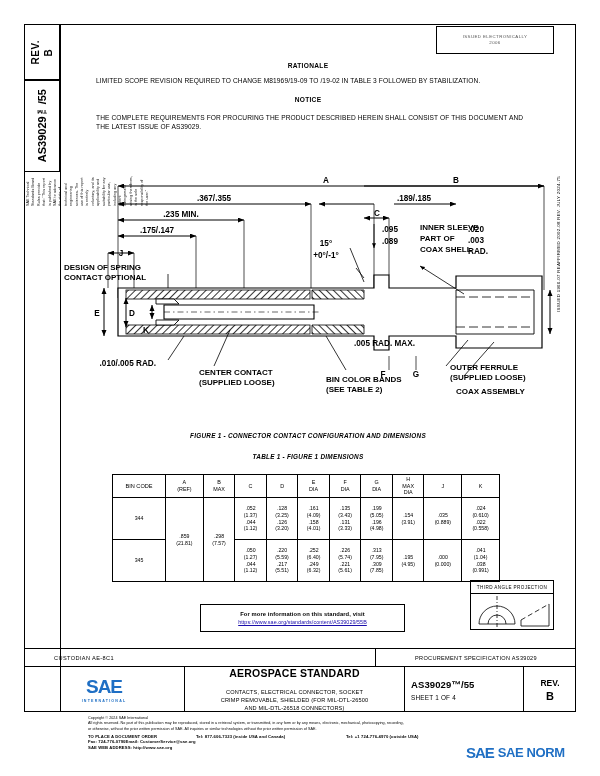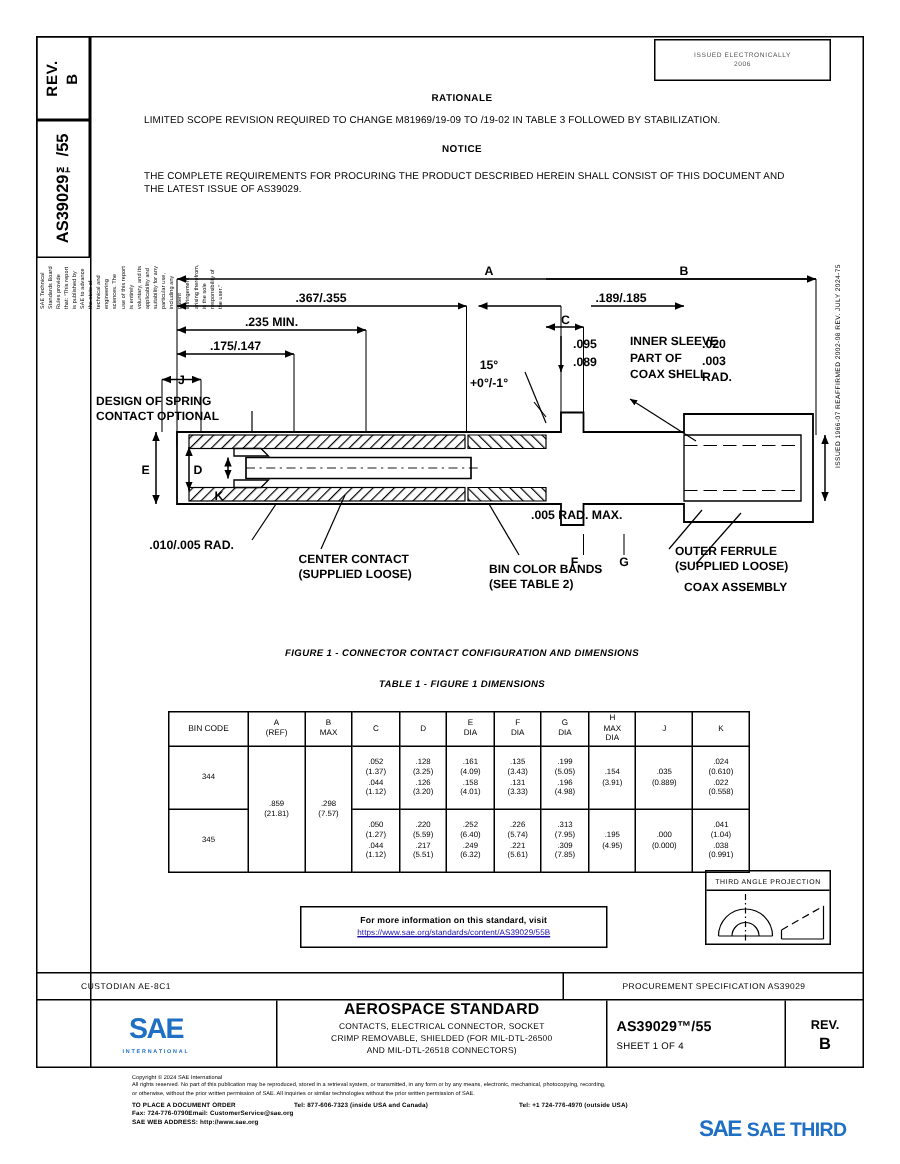--- a/index.html
+++ b/index.html
@@ -72,21 +72,21 @@
       font-size:4.6px;letter-spacing:.4px;}
 
   
   #custodian{left:24px;top:648px;width:352px;height:18px;border-top:1.2px solid #000;border-right:1.2px solid #000;
      display:flex;align-items:center;padding-left:30px;font-size:5.6px;letter-spacing:.4px;}
   #procspec{left:376px;top:648px;width:200px;height:18px;border-top:1.2px solid #000;
      display:flex;align-items:center;justify-content:center;font-size:5.6px;letter-spacing:.3px;}
 
   #tb{left:24px;top:666px;width:552px;height:46px;border-top:1.2px solid #000;display:flex;}
   #tb-logo{width:160px;border-right:1.2px solid #000;display:flex;align-items:center;justify-content:center;}
-  #tb-title{flex:1;border-right:1.2px solid #000;display:flex;flex-direction:column;align-items:center;justify-content:flex-start;}
+  #tb-title{flex:1;border-right:1.2px solid #000;display:flex;flex-direction:column;align-items:center;justify-content:space-between;}
   #tb-title .t1{font-size:10.5px;font-weight:bold;letter-spacing:.2px;}
   #tb-title .t2{font-size:5.6px;line-height:8px;text-align:center;margin-top:2px;letter-spacing:.15px;}
   #tb-num{width:112px;border-right:1.2px solid #000;display:flex;flex-direction:column;justify-content:center;padding-left:6px;}
   #tb-num .n1{font-size:9.5px;font-weight:bold;letter-spacing:.1px;}
   #tb-num .n2{font-size:6.4px;margin-top:4px;letter-spacing:.2px;}
   #tb-rev{width:52px;display:flex;flex-direction:column;align-items:center;justify-content:center;}
   #tb-rev .r1{font-size:8.5px;font-weight:bold;}
   #tb-rev .r2{font-size:11px;font-weight:bold;margin-top:2px;}
 
   .sae-logo{display:flex;flex-direction:column;align-items:center;}
@@ -451,16 +451,16 @@
     </div>
     <div class="ord2" style="margin-top:1px;">
       <span class="c1"></span>
       <span class="c2"></span>
       <span class="c3"><span>SAE WEB ADDRESS:</span> <span>http://www.sae.org</span></span>
     </div>
   </div>
 
   <div id="saenorm">
     <span class="m">SAE</span>
-    <span class="w">SAE THIRD</span>
+    <span class="w">SAE NORM</span>
   </div>
 
 </div>
 
 </body></html>

